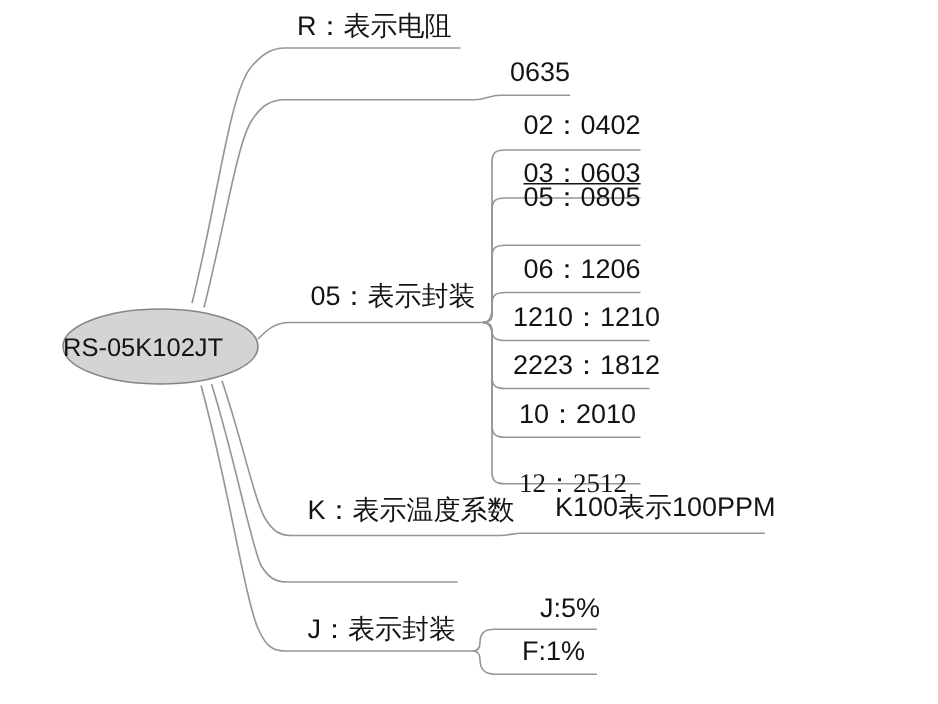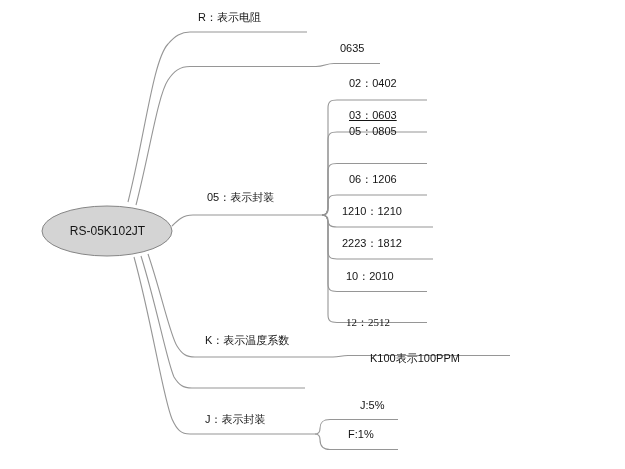--- a/index.html
+++ b/index.html
@@ -16,31 +16,31 @@
     width: 625px;
     height: 469px;
     background: var(--background);
     overflow: hidden;
   }
   #connector-layer { position: absolute; left: 0; top: 0; }
   .ln { fill: none; stroke: var(--line); stroke-width: 1.1; }
   .root-ellipse { fill: var(--node_fill); stroke: var(--node_border); stroke-width: 1; }
   .label {
     position: absolute;
-    font-size: 11px;
+    font-size: 18px;
     line-height: 15px;
     color: var(--text);
     white-space: nowrap;
     cursor: default;
   }
   .root-label {
-    font-size: 12px;
+    font-size: 17px;
     line-height: 17px;
     width: 131px;
-    text-align: center;
+    text-align: left;
   }
 </style>
 </head>
 <body>
 
 <div id="stage">
 
   <svg id="connector-layer" width="625" height="469" viewBox="0 0 625 469">
 
     <path class="ln" d="M128,202 C145,135 153,60 168,44 C175,36 181,32 190,32 L307,32"></path>
@@ -74,18 +74,18 @@
 
   <div class="label" style="left:349px; top:76px;">02：0402</div>
   <div class="label" style="left:349px; top:108px;text-decoration:underline;">03：0603</div>
   <div class="label" style="left:349px; top:124px;">05：0805</div>
   <div class="label" style="left:349px; top:172px;">06：1206</div>
   <div class="label" style="left:342px; top:204px;">1210：1210</div>
   <div class="label" style="left:342px; top:236px;">2223：1812</div>
   <div class="label" style="left:346px; top:269px;">10：2010</div>
   <div class="label" style="left:346px; top:315px;font-family:Liberation Serif, serif;">12：2512</div>
 
-  <div class="label" style="left:370px; top:331px;margin-top:20px;">K100表示100PPM</div>
+  <div class="label" style="left:370px; top:331px;">K100表示100PPM</div>
 
   <div class="label" style="left:360px; top:398px;">J:5%</div>
   <div class="label" style="left:348px; top:427px;">F:1%</div>
 
 </div>
 
 </body></html>

